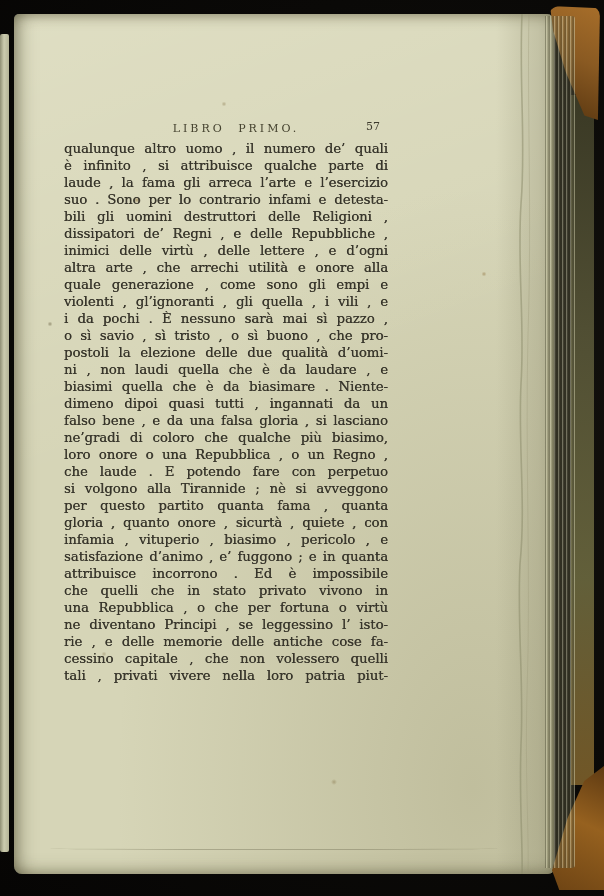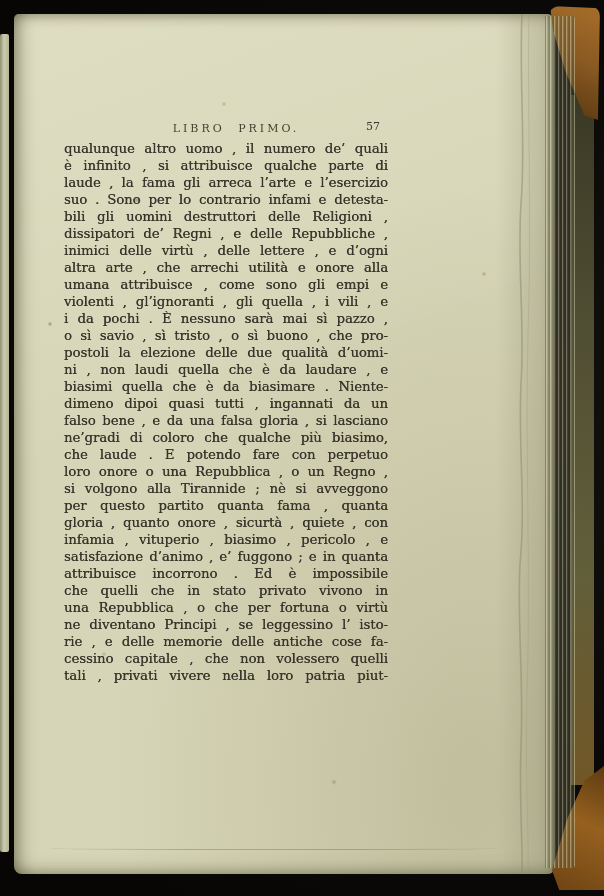--- a/index.html
+++ b/index.html
@@ -112,32 +112,32 @@
       </div>
       <div class="lines">
           <div class="line">qualunque altro uomo , il numero de’ quali</div>
           <div class="line">è infinito , si attribuisce qualche parte di</div>
           <div class="line">laude , la fama gli arreca l’arte e l’esercizio</div>
           <div class="line">suo . Sono per lo contrario infami e detesta-</div>
           <div class="line">bili gli uomini destruttori delle Religioni ,</div>
           <div class="line">dissipatori de’ Regni , e delle Repubbliche ,</div>
           <div class="line">inimici delle virtù , delle lettere , e d’ogni</div>
           <div class="line">altra arte , che arrechi utilità e onore alla</div>
-          <div class="line">umana attribuisce , come sono gli empi e</div>
+          <div class="line">quale generazione , come sono gli empi e</div>
           <div class="line">violenti , gl’ignoranti , gli quella , i vili , e</div>
           <div class="line">i da pochi . È nessuno sarà mai sì pazzo ,</div>
           <div class="line">o sì savio , sì tristo , o sì buono , che pro-</div>
           <div class="line">postoli la elezione delle due qualità d’uomi-</div>
           <div class="line">ni , non laudi quella che è da laudare , e</div>
           <div class="line">biasimi quella che è da biasimare . Niente-</div>
           <div class="line">dimeno dipoi quasi tutti , ingannati da un</div>
           <div class="line">falso bene , e da una falsa gloria , si lasciano</div>
           <div class="line">ne’gradi di coloro che qualche più biasimo,</div>
+          <div class="line">loro onore o una Repubblica , o un Regno ,</div>
           <div class="line">che laude . E potendo fare con perpetuo</div>
-          <div class="line">loro onore o una Repubblica , o un Regno ,</div>
           <div class="line">si volgono alla Tirannide ; nè si avveggono</div>
           <div class="line">per questo partito quanta fama , quanta</div>
           <div class="line">gloria , quanto onore , sicurtà , quiete , con</div>
           <div class="line">infamia , vituperio , biasimo , pericolo , e</div>
           <div class="line">satisfazione d’animo , e’ fuggono ; e in quanta</div>
           <div class="line">attribuisce incorrono . Ed è impossibile</div>
           <div class="line">che quelli che in stato privato vivono in</div>
           <div class="line">una Repubblica , o che per fortuna o virtù</div>
           <div class="line">ne diventano Principi , se leggessino l’ isto-</div>
           <div class="line">rie , e delle memorie delle antiche cose fa-</div>

